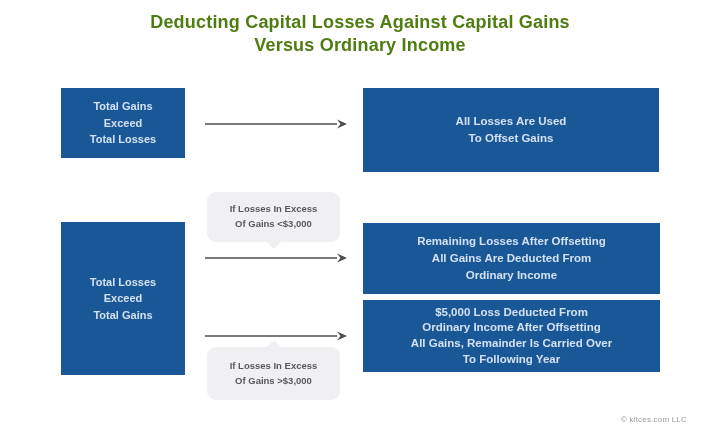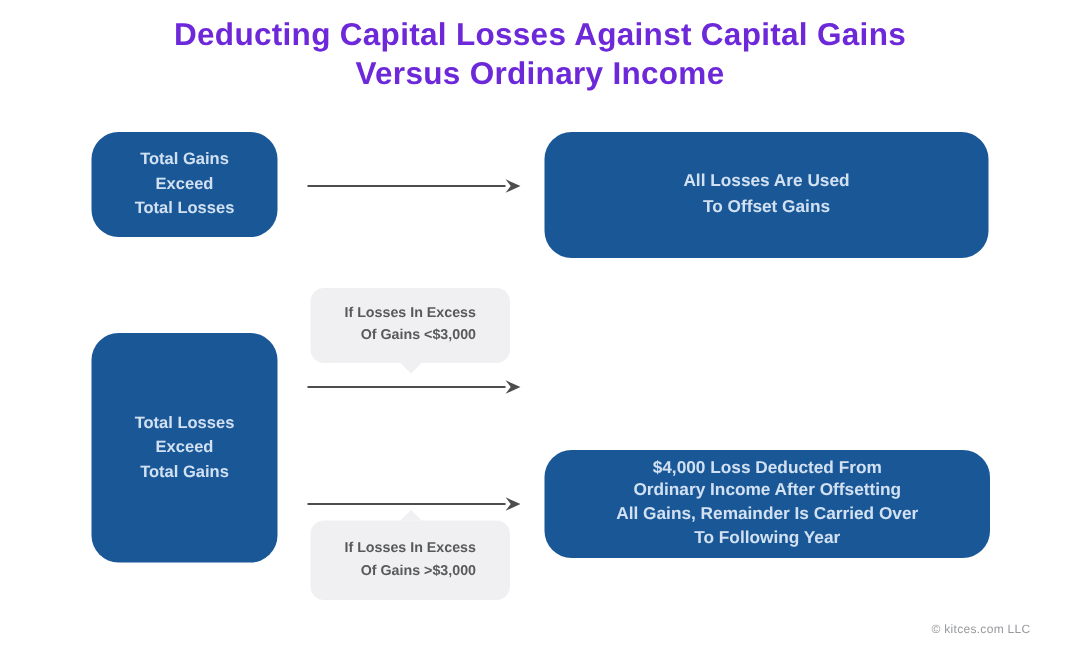--- a/index.html
+++ b/index.html
@@ -13,32 +13,32 @@
     background: #ffffff;
     overflow: hidden;
   }
 
   .title {
     position: absolute;
     top: 11px;
     left: 0;
     width: 100%;
     text-align: center;
-    font-size: 21px;
+    font-size: 18px;
     font-weight: 700;
     letter-spacing: 0.2px;
     line-height: 1.25;
-    color: #6d28d9;
+    color: #4d7c0f;
     white-space: pre-line;
   }
 
   .bluebox {
     position: absolute;
     background: #1a5796;
-    border-radius: 18px;
+    border-radius: 0;
     color: #d2e1f2;
     display: flex;
     align-items: center;
     justify-content: center;
     text-align: center;
     font-weight: 600;
     white-space: pre-line;
   }
 
   .bluebox.small { font-size: 11px; line-height: 1.5; }
@@ -57,21 +57,21 @@
   .arrow-3 { left: 203px; top: 330px; }
 
   .callout {
     position: absolute;
     background: #f0f0f2;
     border-radius: 9px;
     color: #58595b;
     display: flex;
     align-items: center;
     justify-content: center;
-    text-align: right;
+    text-align: center;
     font-size: 9.5px;
     font-weight: 600;
     line-height: 1.55;
     white-space: pre-line;
   }
   .callout-1 { left: 207px; top: 192px; width: 133px; height: 50px; }
   .callout-2 { left: 207px; top: 347px; width: 133px; height: 53px; }
 
   .tail {
     position: absolute;
@@ -130,22 +130,25 @@
     <span>If Losses In Excess
 Of Gains &lt;$3,000</span>
     <span class="tail tail-down"></span>
   </div>
 
   <svg class="arrow arrow-2" viewBox="0 0 145 12">
     <line x1="2" y1="6" x2="134" y2="6" stroke="#4d4d4d" stroke-width="1.4"></line>
     <path d="M134 1.5 L144 6 L134 10.5 L137.5 6 Z" fill="#4d4d4d"></path>
   </svg>
 
+  <div class="bluebox wide box-right-2">Remaining Losses After Offsetting
+All Gains Are Deducted From
+Ordinary Income</div>
 
-  <div class="bluebox wide tight box-right-3">$4,000 Loss Deducted From
+  <div class="bluebox wide tight box-right-3">$5,000 Loss Deducted From
 Ordinary Income After Offsetting
 All Gains, Remainder Is Carried Over
 To Following Year</div>
 
   <svg class="arrow arrow-3" viewBox="0 0 145 12">
     <line x1="2" y1="6" x2="134" y2="6" stroke="#4d4d4d" stroke-width="1.4"></line>
     <path d="M134 1.5 L144 6 L134 10.5 L137.5 6 Z" fill="#4d4d4d"></path>
   </svg>
 
   <div class="callout callout-2">

